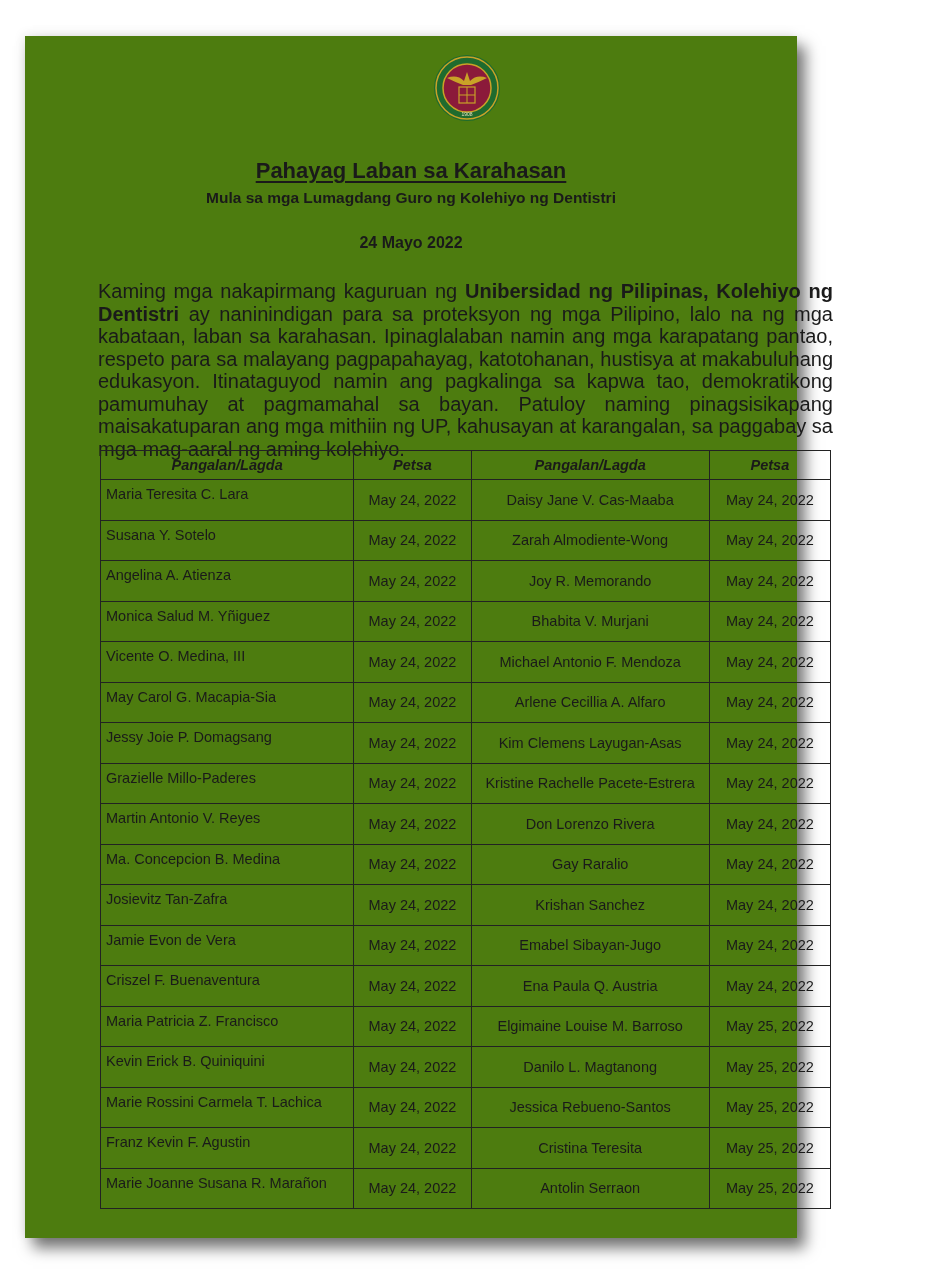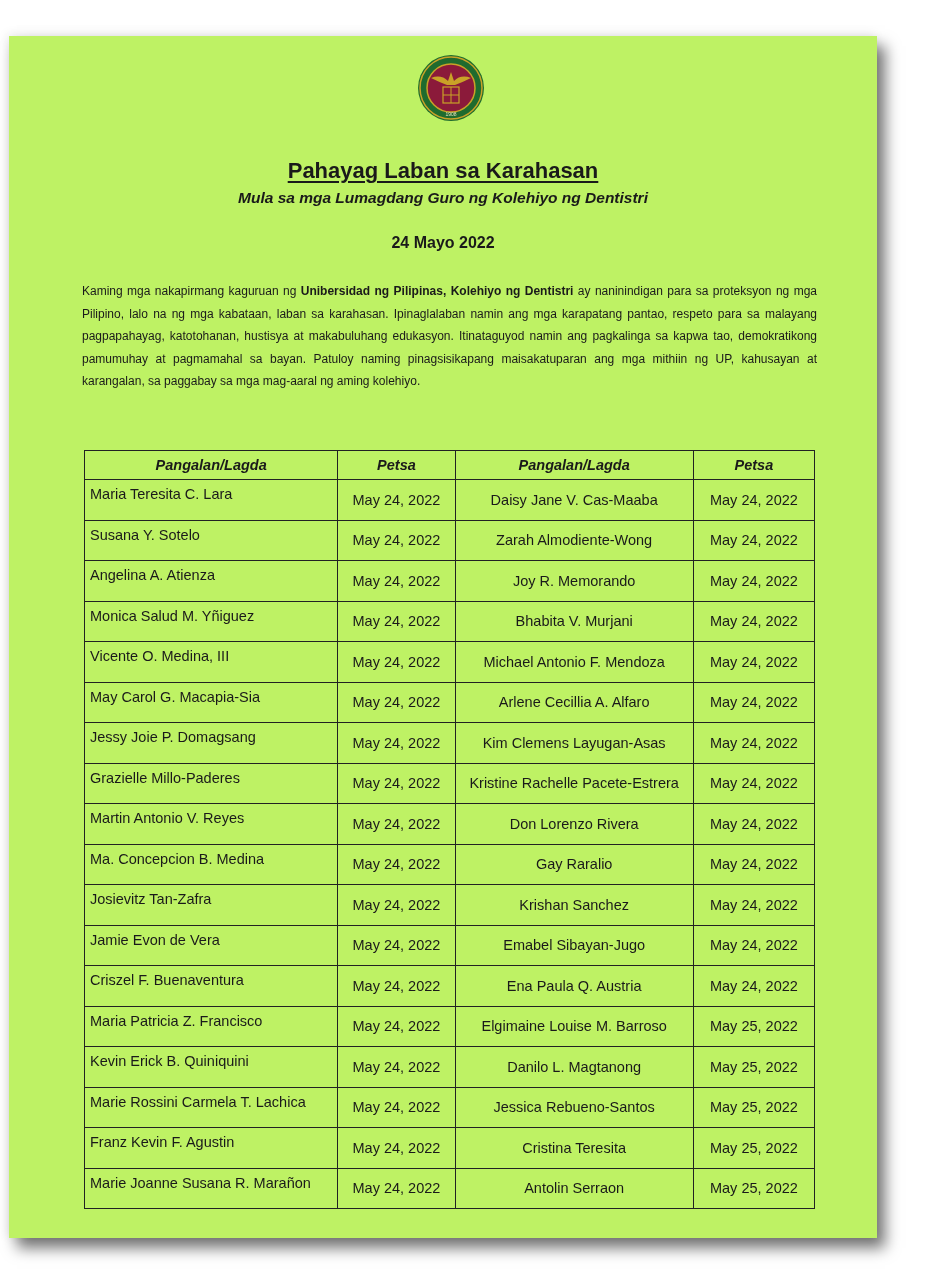--- a/index.html
+++ b/index.html
@@ -1,42 +1,42 @@
 <!DOCTYPE html>
 <html><head>
 <meta charset="utf-8">
 <style>
   html, body { margin: 0; padding: 0; }
   body {
     width: 941px; height: 1275px; background: #ffffff; position: relative; overflow: hidden;
     font-family: "Liberation Sans", sans-serif; color: #1a1a1a;
   }
   .page {
-    position: absolute; left: 9px; top: 36px; width: 868px; height: 1202px;
-    background: #bef264;
+    position: absolute; left: 25px; top: 36px; width: 772px; height: 1202px;
+    background: #4d7c0f;
     box-shadow: 8px 10px 14px rgba(0,0,0,0.55), -2px -2px 10px rgba(0,0,0,0.08);
   }
   .logo {
     position: absolute; left: 408px; top: 18px; width: 68px; height: 68px; border-radius: 50%;
   }
   .title {
     position: absolute; left: 0; width: 100%; top: 122px; text-align: center;
     font-size: 22px; font-weight: bold; text-decoration: underline; text-underline-offset: 3px;
   }
   .subtitle {
     position: absolute; left: 0; width: 100%; top: 153px; text-align: center;
-    font-size: 15.5px; font-weight: bold; font-style: italic;
+    font-size: 15.5px; font-weight: bold;
   }
   .date {
     position: absolute; left: 0; width: 100%; top: 198px; text-align: center;
     font-size: 16px; font-weight: bold;
   }
   .body-text {
     position: absolute; left: 73px; top: 244px; width: 735px;
-    font-size: 12px; line-height: 22.5px; text-align: justify;
+    font-size: 20px; line-height: 22.5px; text-align: justify;
   }
   .body-text b { font-weight: bold; }
   table.sig {
     position: absolute; left: 75px; top: 414px; width: 731px;
     border-collapse: collapse; font-size: 14.5px;
   }
   table.sig th, table.sig td {
     border: 1.6px solid #222; padding: 0 5px; height: 33.5px;
   }
   table.sig th {

